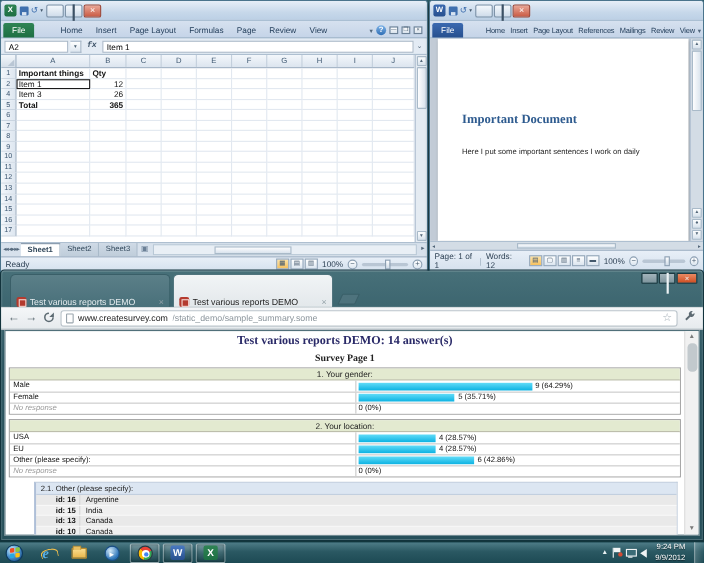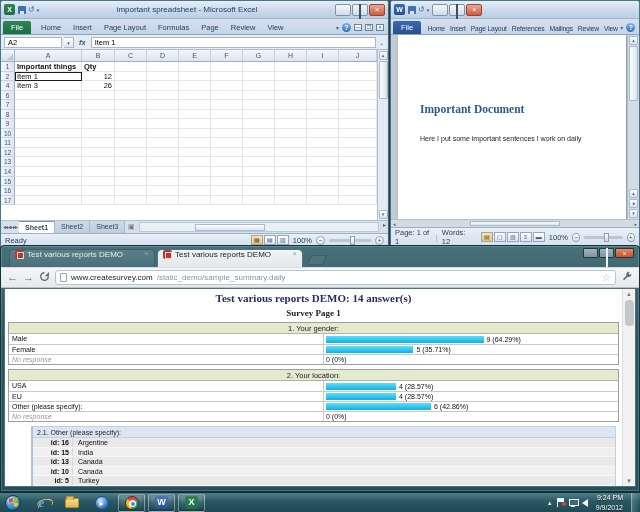--- a/index.html
+++ b/index.html
@@ -29,38 +29,38 @@
   .winbtns{display:flex;gap:1px}
   .winbtn{width:16px;height:12px;border:1px solid #7e93a8;border-radius:2px;text-align:center;
           background:linear-gradient(#f4f8fc,#cfdcea)}
   .winbtn .bar{width:7px;height:2px;background:#3c5165;margin:6px auto 0}
   .winbtn .box{width:7px;height:6px;border:1px solid #3c5165;margin:2px auto 0}
   .winbtn.close{background:linear-gradient(#e9a797,#ca5b44);border-color:#9e4433;color:#fff;
                 font-size:8px;line-height:10px}
 
   .tabrow{flex:0 0 16px;display:flex;align-items:flex-end;background:linear-gradient(#d6e1ef,#c5d4e8);
           border-bottom:1px solid #8ba4bd;padding:0 2px}
-  .filetab{font-size:7.5px;color:#fff;padding:2px 8px;border-radius:2px 2px 0 0;margin-right:4px}
+  .filetab{font-size:7.5px;color:#fff;padding:2px 8px;border-radius:2px 2px 0 0;margin-right:18px}
   .filetab.green{background:linear-gradient(#2f8454,#1d6f43)}
   .filetab.blue{background:linear-gradient(#3a69b0,#27508f)}
   .rtab{font-size:7.5px;color:#1f3a57;padding:2px 6px;white-space:nowrap}
   #word-window .rtab{font-size:6.8px;padding:2px 2.5px;letter-spacing:-.2px}
   .tabrow .spacer{flex:1}
   .miniicons{display:flex;gap:3px;align-items:center;padding:0 2px 2px 0;color:#51677d;font-size:6px}
   .help-circle{width:9px;height:9px;border-radius:50%;background:linear-gradient(#7fb4e8,#2f6eb5);
                color:#fff;font-size:7px;font-weight:bold;text-align:center;line-height:9px}
   .mdi{width:8px;height:7px;border:1px solid #6b8096;background:linear-gradient(#fff,#d8e2ec);
        font-size:5px;line-height:5px;text-align:center;color:#44596d}
 
   .formulabar{flex:0 0 15px;display:flex;align-items:center;gap:2px;background:#e3ebf4;
               border-bottom:1px solid #aebfd0;padding:1px 3px;font-size:7.5px}
   .namebox{width:58px;height:11px;background:#fff;border:1px solid #aab9c9;line-height:10px;padding-left:3px}
   .namebox-arrow{width:10px;height:11px;border:1px solid #aab9c9;border-left:none;
                  background:linear-gradient(#fff,#dde6ef);font-size:5px;text-align:center;line-height:10px;color:#4d6274}
-  .fx{font-family:Liberation Sans, sans-serif;font-style:italic;font-weight:bold;color:#41566b;padding:0 3px}
+  .fx{font-family:Liberation Mono, monospace;font-style:italic;font-weight:bold;color:#41566b;padding:0 3px}
   .formula-input{flex:1;height:11px;background:#fff;border:1px solid #aab9c9;line-height:10px;padding-left:3px}
   .fb-caret{color:#4d6274;font-size:6px;padding:0 1px}
 
   .sheetarea{flex:1;display:flex;min-height:0}
   .gridpane{flex:1;display:flex;flex-direction:column;background:#fff;overflow:hidden}
   .colheads{flex:0 0 11px;display:flex;background:linear-gradient(#f3f7fb,#dce5ef);border-bottom:1px solid #9eb0c2}
   .corner{flex:0 0 14px;border-right:1px solid #9eb0c2;background:linear-gradient(#f3f7fb,#d5dfe9);position:relative}
   .corner::after{content:"";position:absolute;right:1px;bottom:1px;border-left:6px solid transparent;
                  border-bottom:6px solid #b9c6d4}
   .colhead{font-size:7px;color:#3c5670;text-align:center;line-height:11px;border-right:1px solid #c3cfdc}
@@ -113,21 +113,21 @@
   .word-hscroll{flex:0 0 8px;background:#d3dce5;border-top:1px solid #aebfd0;display:flex;align-items:center;
                 justify-content:space-between;font-size:5px;color:#53677a;padding:0 2px}
   .word-hthumb{width:90px;height:5px;background:linear-gradient(#fdfdfe,#d9e3ed);border:1px solid #a9bac9}
 
   
   #browser-window{position:absolute;left:0;top:245px;width:640px;height:247px;
                   background:linear-gradient(#477079,#2c5560 35%,#264f5a);
                   border:1px solid #12333c;border-radius:4px 4px 0 0;display:flex;flex-direction:column;
                   box-shadow:0 0 0 1px rgba(255,255,255,.18) inset}
   .btabs{flex:0 0 20px;position:relative;display:flex;align-items:flex-end;padding:3px 0 0 8px}
-  .btab{width:146px;height:18px;display:flex;align-items:flex-start;gap:3px;padding:0 5px;border-radius:5px 5px 0 0;font-size:8px}
+  .btab{width:146px;height:30px;display:flex;align-items:flex-end;gap:3px;padding:0 5px;border-radius:5px 5px 0 0;font-size:8px}
   .btab.inactive{background:linear-gradient(#5b7f88,#49707a);color:#e3ebee;border:1px solid #3a5f68;border-bottom:none;margin-right:2px}
   .btab.active{background:linear-gradient(#f1f4f6,#e3e8eb);color:#222;border:1px solid #50747d;border-bottom:none;z-index:2}
   .favicon{flex:0 0 9px;width:9px;height:9px;border-radius:2px;background:#b43a2e;position:relative}
   .favicon::after{content:"";position:absolute;left:2px;top:2px;width:5px;height:5px;border:1px solid #f3d9d4}
   .btab .tlabel{flex:1;overflow:hidden;white-space:nowrap}
   .btab .tclose{font-size:8px;color:#94a2a8;line-height:8px}
   .newtab{width:16px;height:10px;margin:0 0 2px 6px;background:#4e737d;border:1px solid #3a5f68;
           transform:skewX(-25deg);border-radius:1px}
   .bwinbtns{position:absolute;top:2px;right:5px;display:flex;gap:1px}
   .bwinbtn{width:15px;height:10px;border:1px solid #1d3a41;border-radius:1px;text-align:center;
@@ -227,21 +227,20 @@
 <body style="background: rgb(46, 100, 112);">
 
 <div class="window" id="excel-window">
   <div class="titlebar">
     <span class="appicon xl"></span>
     <span class="qat">
       <span class="qat-save"></span>
       <span class="qat-undo">↺</span>
       <span class="qat-caret">▾</span>
     </span>
-    <span class="title">important spreadsheet - Microsoft Excel</span>
     <span class="winbtns">
       <span class="winbtn"><span class="bar"></span></span>
       <span class="winbtn"><span class="box"></span></span>
       <span class="winbtn close">×</span>
     </span>
   </div>
   <div class="tabrow">
     <span class="filetab green">File</span>
     <span id="excel-ribbon-tabs" style="display:flex">
         <span class="rtab">Home</span>
@@ -307,20 +306,33 @@
             <div class="cell w-std"></div>
             <div class="cell w-std"></div>
             <div class="cell w-std"></div>
             <div class="cell w-std"></div>
             <div class="cell w-std w-last"></div>
           </div>
           <div class="xrow">
             <div class="rowhdr">4</div>
             <div class="cell w-a">Item 3</div>
             <div class="cell w-b right">26</div>
+            <div class="cell w-std"></div>
+            <div class="cell w-std"></div>
+            <div class="cell w-std"></div>
+            <div class="cell w-std"></div>
+            <div class="cell w-std"></div>
+            <div class="cell w-std"></div>
+            <div class="cell w-std"></div>
+            <div class="cell w-std w-last"></div>
+          </div>
+          <div class="xrow">
+            <div class="rowhdr">5</div>
+            <div class="cell w-a bold">Total</div>
+            <div class="cell w-b bold right">365</div>
             <div class="cell w-std"></div>
             <div class="cell w-std"></div>
             <div class="cell w-std"></div>
             <div class="cell w-std"></div>
             <div class="cell w-std"></div>
             <div class="cell w-std"></div>
             <div class="cell w-std"></div>
             <div class="cell w-std w-last"></div>
           </div>
           <div class="xrow">
@@ -615,21 +627,21 @@
     <span class="navarrow">→</span>
     <span class="reload">
       <svg width="11" height="11" viewBox="0 0 16 16">
           <path d="M8 2.5a5.5 5.5 0 1 0 5.5 5.5" fill="none" stroke="#5c6a72" stroke-width="2"></path>
           <path d="M14.5 1.5v6h-6z" fill="#5c6a72"></path>
         </svg>
     </span>
     <span class="addressbar">
       <span class="pageicon"></span>
       <span class="urldomain">www.createsurvey.com</span>
-      <span class="urlpath">/static_demo/sample_summary.daily</span>
+      <span class="urlpath">/static_demo/sample_summary.some</span>
       <span class="star">☆</span>
     </span>
     <span>
       <svg width="12" height="12" viewBox="0 0 16 16">
           <path d="M13.6 3.2a3.6 3.6 0 0 1-4.8 4.6L4.2 12.4l-1.6-1.6 4.6-4.6A3.6 3.6 0 0 1 11.8 1.4L9.9 3.3l1.9 1.9 1.8-2z" fill="#5d6a72"></path>
         </svg>
     </span>
   </div>
   <div class="bcontent">
     <div class="bpage">

